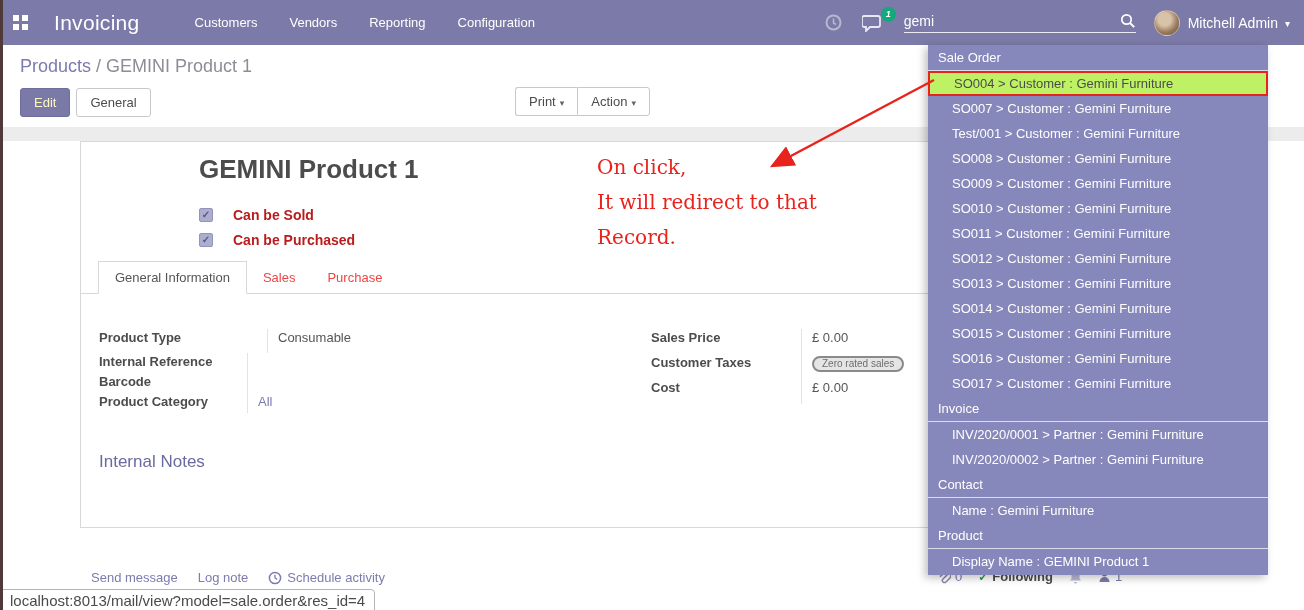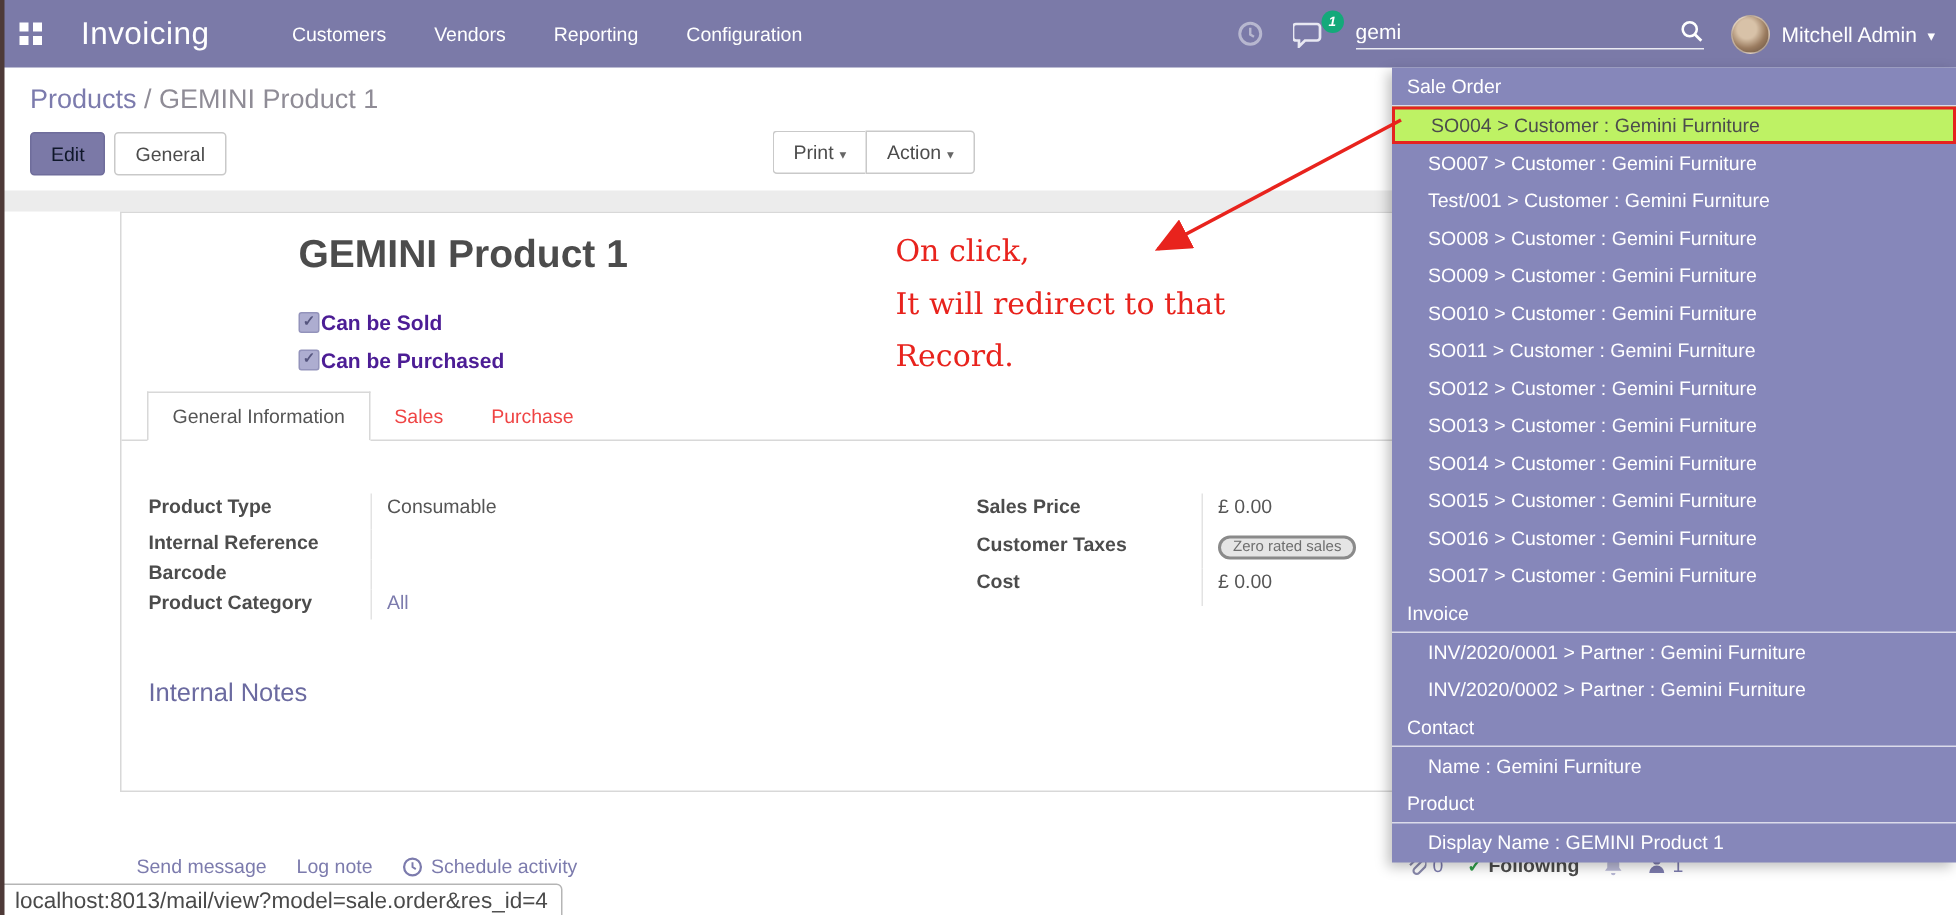--- a/index.html
+++ b/index.html
@@ -26,73 +26,73 @@
             background:radial-gradient(circle at 40% 35%, #d8c2a8 0 30%, #9a7b5f 60%, #5d4a3a 100%); border:1px solid rgba(255,255,255,.4); }
   .username { font-size:14px; cursor:pointer; }
   .user-caret { font-size:10px; margin:2px 14px 0 7px; cursor:pointer; }
 
   
   .breadcrumb { position:absolute; left:20px; top:56px; font-size:18px; z-index:5; }
   .breadcrumb .bc-link { color:#7c7bad; cursor:pointer; }
   .breadcrumb .bc-sep, .breadcrumb .bc-current { color:#8f8c96; }
   .btn-row { position:absolute; left:20px; top:88px; display:flex; z-index:5; }
   .btn { font-size:13px; padding:6px 13px; border-radius:3px; cursor:pointer; border:1px solid transparent; }
-  .btn-primary { background:#7b79a7; color:#0f172a; border-color:#6f6d9b; }
+  .btn-primary { background:#7b79a7; color:#fef9c3; border-color:#6f6d9b; }
   .btn-default { background:#fff; color:#4c4c4c; border-color:#c9c9c9; margin-left:6px; }
   .btn-group { position:absolute; left:515px; top:87px; display:flex; z-index:5; }
   .btn-group .btn { border-radius:0; border:1px solid #c9c9c9; background:#fff; color:#4c4c4c; }
   .btn-group .btn:first-child { border-radius:3px 0 0 3px; border-right:none; }
   .btn-group .btn:last-child { border-radius:0 3px 3px 0; }
   .caret { font-size:9px; color:#666; margin-left:4px; }
 
   .gray-band { position:absolute; left:0; top:127px; width:1304px; height:14px; background:#ececec; z-index:1; }
 
   
   .card { position:absolute; left:80px; top:141px; width:1144px; height:387px; background:#fff;
           border:1px solid #d8d8d8; z-index:2; }
   .prod-title { position:absolute; left:118px; top:12px; font-size:26px; font-weight:bold; color:#4c4c4c; }
   .cb-col { position:absolute; left:118px; top:60px; }
   .cb-row { display:flex; align-items:center; height:25px; }
   .checkbox { width:14px; height:14px; border-radius:2px; background:#adadd0; border:1px solid #9393bb;
               display:flex; align-items:center; justify-content:center; cursor:pointer; }
   .checkbox .tick { color:#55557e; font-size:10px; font-weight:bold; line-height:1; }
-  .cb-label { margin-left:1px; font-size:14px; font-weight:bold; color:#4c1d95; }
+  .cb-label { margin-left:20px; font-size:14px; font-weight:bold; color:#b91c1c; }
 
   .tabbar { position:absolute; left:0; top:121px; width:100%; height:31px; border-bottom:1px solid #d8d8d8;
             display:flex; align-items:flex-end; padding-left:17px; }
   .tab { font-size:13px; padding:8px 16px; cursor:pointer; color:#ef4444; }
   .tab.active { background:#fff; border:1px solid #d8d8d8; border-bottom:1px solid #fff; margin-bottom:-1px; color:#555; }
 
   .fgroup { position:absolute; top:187px; }
   .fgroup.left  { left:18px;  width:545px; }
   .fgroup.right { left:570px; width:300px; }
   .frow { display:flex; align-items:flex-start; }
   .fgroup.left  .frow { min-height:20px; }
-  .fgroup.left  .frow:first-child { min-height:24px; }
+  .fgroup.left  .frow:first-child { min-height:24px;gap:20px; }
   .fgroup.right .frow { min-height:25px; }
   .flabel { font-size:13px; font-weight:bold; color:#4c4c4c; padding-top:1px; }
   .fgroup.left  .flabel { width:148px; }
   .fgroup.right .flabel { width:150px; }
   .fvalue { flex:1; border-left:1px solid #e3e3e3; padding:1px 0 2px 10px; font-size:13px; color:#555; align-self:stretch; }
   .fvalue.link { color:#7c7bad; cursor:pointer; }
   .pill { display:inline-block; border:2px solid #8a8a8a; border-radius:11px; padding:0 8px 1px 8px;
           font-size:10px; color:#6e6e6e; background:#e5e5e5; }
   .section-title { position:absolute; left:18px; top:310px; font-size:17px; font-weight:normal; color:#6b6aa0; }
 
   
   .chatter-links { position:absolute; left:91px; top:570px; display:flex; gap:20px; font-size:13px; color:#7c7bad; z-index:4; }
   .chatter-links .cl { cursor:pointer; display:flex; align-items:center; gap:5px; }
   .follow-row { position:absolute; left:938px; top:569px; display:flex; align-items:center; gap:16px;
                 font-size:13px; z-index:10; }
   .follow-item { display:flex; align-items:center; gap:4px; cursor:pointer; color:#7c7bad; }
   .follow-item .green-check { color:#2e9e48; font-size:12px; }
   .follow-item.following-btn { color:#4c4c4c; font-weight:bold; }
 
   
-  .dropdown { position:absolute; left:928px; top:45px; width:376px; height:530px; background:#8687ba;
+  .dropdown { position:absolute; left:928px; top:45px; width:340px; height:530px; background:#8687ba;
               z-index:40; box-shadow:-3px 3px 8px rgba(0,0,0,.25); overflow:hidden; }
   .dd-header { height:26px; line-height:25px; padding:0 10px; font-size:13px; color:#fff;
                border-bottom:1px solid rgba(255,255,255,.7); }
   .dd-item { height:25px; line-height:25px; padding:0 8px 0 24px; font-size:13px; color:#fff;
              white-space:nowrap; overflow:hidden; cursor:pointer; }
   .dd-item.hl { background:#bef264; color:#4c4c4c; border:2px solid #e5231f; line-height:21px; }
 
   
   .annotation { position:absolute; left:597px; top:150px; z-index:60; font-family:"DejaVu Serif", serif;
                 font-size:20px; color:#e8231d; line-height:35px; pointer-events:none; }

